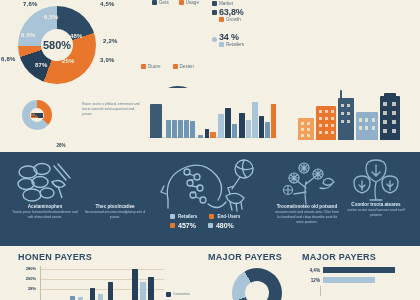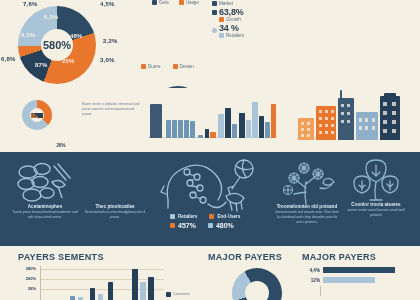--- a/index.html
+++ b/index.html
@@ -141,21 +141,21 @@
         <span class="lg-t blur">Market</span>
       </div>
       <div style="display:flex;align-items:center;gap:2px;">
         <span class="sw" style="background:#2e4b66;"></span>
         <span class="lg-big">63,8%</span>
       </div>
       <div class="lg-row" style="margin-left:7px;">
         <span class="sw" style="background:#e8762c;"></span>
         <span class="lg-t">Growth</span>
       </div>
-      <div style="display:flex;align-items:flex-end;gap:2px;margin-top:1px;">
+      <div style="display:flex;align-items:flex-end;gap:2px;margin-top:10px;">
         <span class="sw sw-r" style="background:#a8c4d6;"></span>
         <span class="lg-big">34 %</span>
       </div>
       <div class="lg-row" style="margin-left:7px;">
         <span class="sw" style="background:#a8c4d6;"></span>
         <span class="lg-t">Retailers</span>
       </div>
     </div>
 
     <div class="cell hb-wrap" style="left:268px;top:4px;width:148px;">
@@ -390,21 +390,21 @@
     </div>
     <div class="cell" style="left:344px;top:50px;width:64px;text-align:center;">
       <div class="cap-h blur">Coonlor troota ateares</div>
       <div class="tiny-l blur" style="margin-top:1px;">oortoe ocieer anool tanvoor arool toell potoetie</div>
     </div>
   </div>
 
   <div class="band band-cream" id="band-bottom">
 
     <div class="cell" style="left:18px;top:6px;">
-      <div class="hdr">PAYERS SEMENTS</div>
+      <div class="hdr">HONEN PAYERS</div>
     </div>
     <div class="cell" style="left:16px;top:20px;width:150px;height:34px;">
       <span class="ytk" style="left:0;top:0;width:20px;">280%</span>
       <span class="ytk" style="left:0;top:10px;width:20px;">200%</span>
       <span class="ytk" style="left:0;top:20px;width:20px;">28%</span>
       <div style="position:absolute;left:24px;top:0;width:124px;height:34px;">
         <div class="grid-l" style="top:3px;width:124px;"></div>
         <div class="grid-l" style="top:13px;width:124px;"></div>
         <div class="grid-l" style="top:23px;width:124px;"></div>
         <div style="position:absolute;left:0;top:0;width:1px;height:34px;background:#c9bfa8;"></div>

